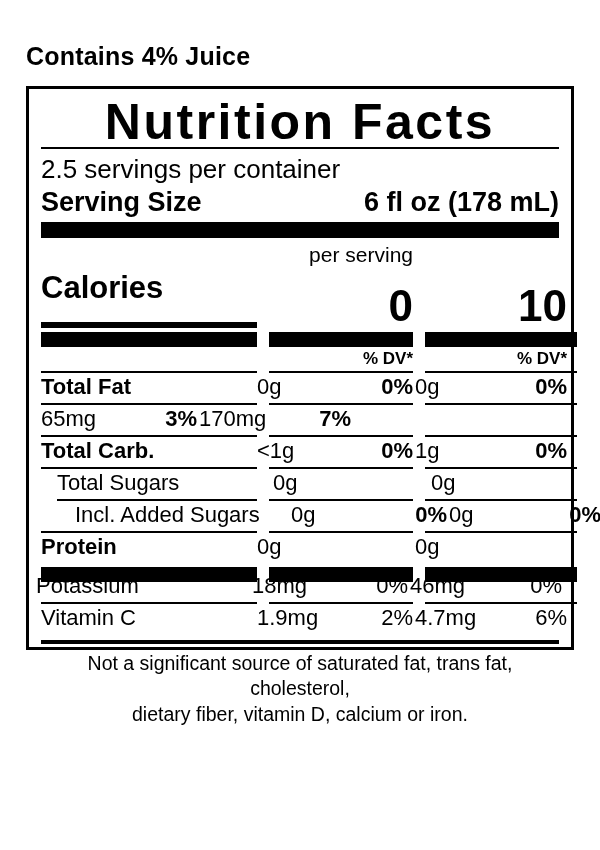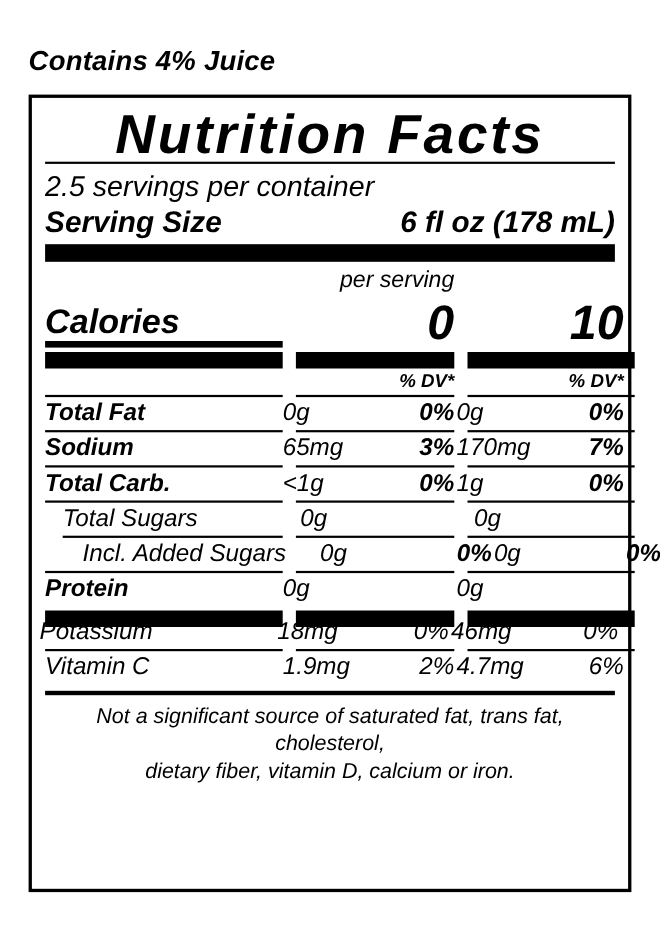--- a/index.html
+++ b/index.html
@@ -13,39 +13,38 @@
     font-family: "Liberation Sans", sans-serif;
     color: #000000;
     position: relative;
     overflow: hidden;
   }
   .page {
     position: absolute;
     left: 0; top: 0;
     width: 600px;
     height: 850px;
-    font-style: italic;
   }
 
   .contains-line {
     position: absolute;
     left: 26px;
     top: 42px;
     font-size: 25px;
     font-weight: bold;
     letter-spacing: 0.2px;
     white-space: nowrap;
   }
 
   .panel {
     position: absolute;
     left: 26px;
     top: 86px;
     width: 548px;
-    height: 725px;
+    height: 564px;
     border: 3px solid #000;
     box-sizing: border-box;
     background: #fff;
   }
 
   .inner {
     position: absolute;
     left: 0; top: 0;
     width: 100%;
     height: 100%;
@@ -115,21 +114,21 @@
     align-items: flex-end;
     padding-top: 2px;
   }
   .cal-label {
     width: 216px;
     flex: 0 0 216px;
     font-size: 31px;
     font-weight: bold;
     line-height: 1.05;
     border-bottom: 6px solid #000;
-    padding-bottom: 0;
+    padding-bottom: 18px;
   }
   .cal-val {
     font-size: 44px;
     font-weight: bold;
     text-align: right;
     line-height: 1;
     padding-right: 2px;
     padding-bottom: 0px;
   }
   .cal-a { width: 156px; flex: 0 0 156px; }
@@ -281,21 +280,20 @@
         </div>
         <div class="seprow">
           <div class="sep-label"></div>
             <div class="sep-gap"></div>
           <div class="sep-a"></div>
             <div class="sep-gap"></div>
           <div class="sep-b"></div>
         </div>
 
         <div class="nrow">
-          <div class="name b">Sodium</div>
           <div class="amt">65mg</div>
           <div class="pct b">3%</div>
           <div class="amt2">170mg</div>
           <div class="pct2 b">7%</div>
         </div>
         <div class="seprow">
           <div class="sep-label"></div>
             <div class="sep-gap"></div>
           <div class="sep-a"></div>
             <div class="sep-gap"></div>

